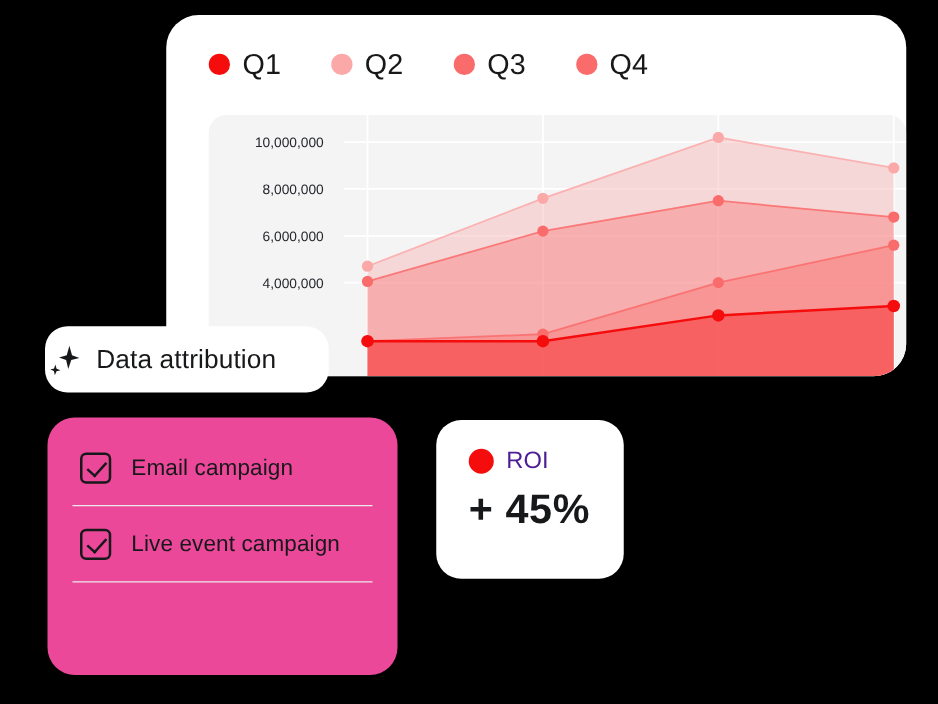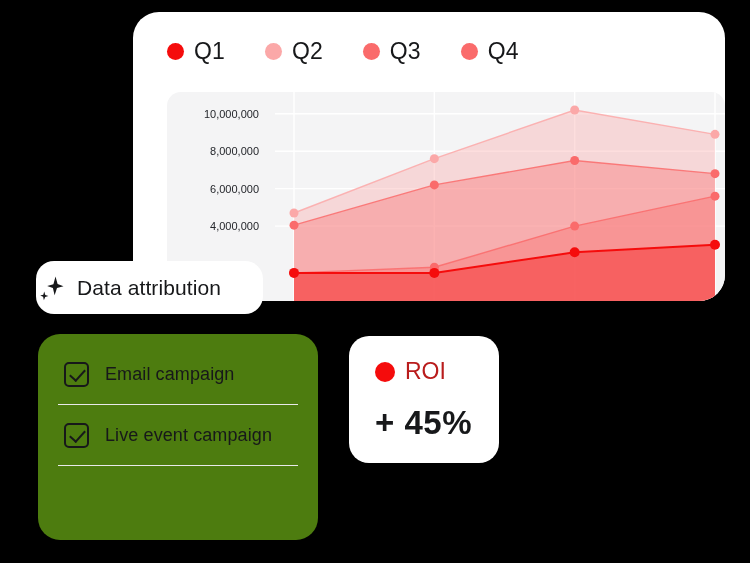--- a/index.html
+++ b/index.html
@@ -61,21 +61,21 @@
   .attr-label {
     margin-left: 11px;
     font-size: 21px; color: #17181a; letter-spacing: 0.1px;
   }
 
   
   .check-card {
     position: absolute;
     left: 38px; top: 334px;
     width: 280px; height: 206px;
-    background: #4d7c0f;
+    background: #ec4899;
     border-radius: 22px;
     padding: 10px 0;
   }
   .check-row {
     display: flex; align-items: center;
     height: 60px;
     padding: 0 26px;
   }
   .checkbox {
     width: 25px; height: 25px; flex: 0 0 auto;
@@ -105,23 +105,23 @@
   .roi-card {
     position: absolute;
     left: 349px; top: 336px;
     width: 150px; height: 127px;
     background: #ffffff;
     border-radius: 20px;
     padding: 22px 0 0 26px;
   }
   .roi-head { display: flex; align-items: center; }
   .roi-dot { width: 20px; height: 20px; border-radius: 50%; }
-  .roi-label { margin-left: 10px; font-size: 23px; color: #b91c1c; }
+  .roi-label { margin-left: 10px; font-size: 19px; color: #4c1d95; }
   .roi-value {
-    margin-top: 19px;
+    margin-top: 8px;
     font-size: 33px; font-weight: bold; color: #17181a;
     letter-spacing: 0.5px;
   }
 </style>
 </head>
 <body>
 
 <div id="stage">
 
   <div class="chart-card">

